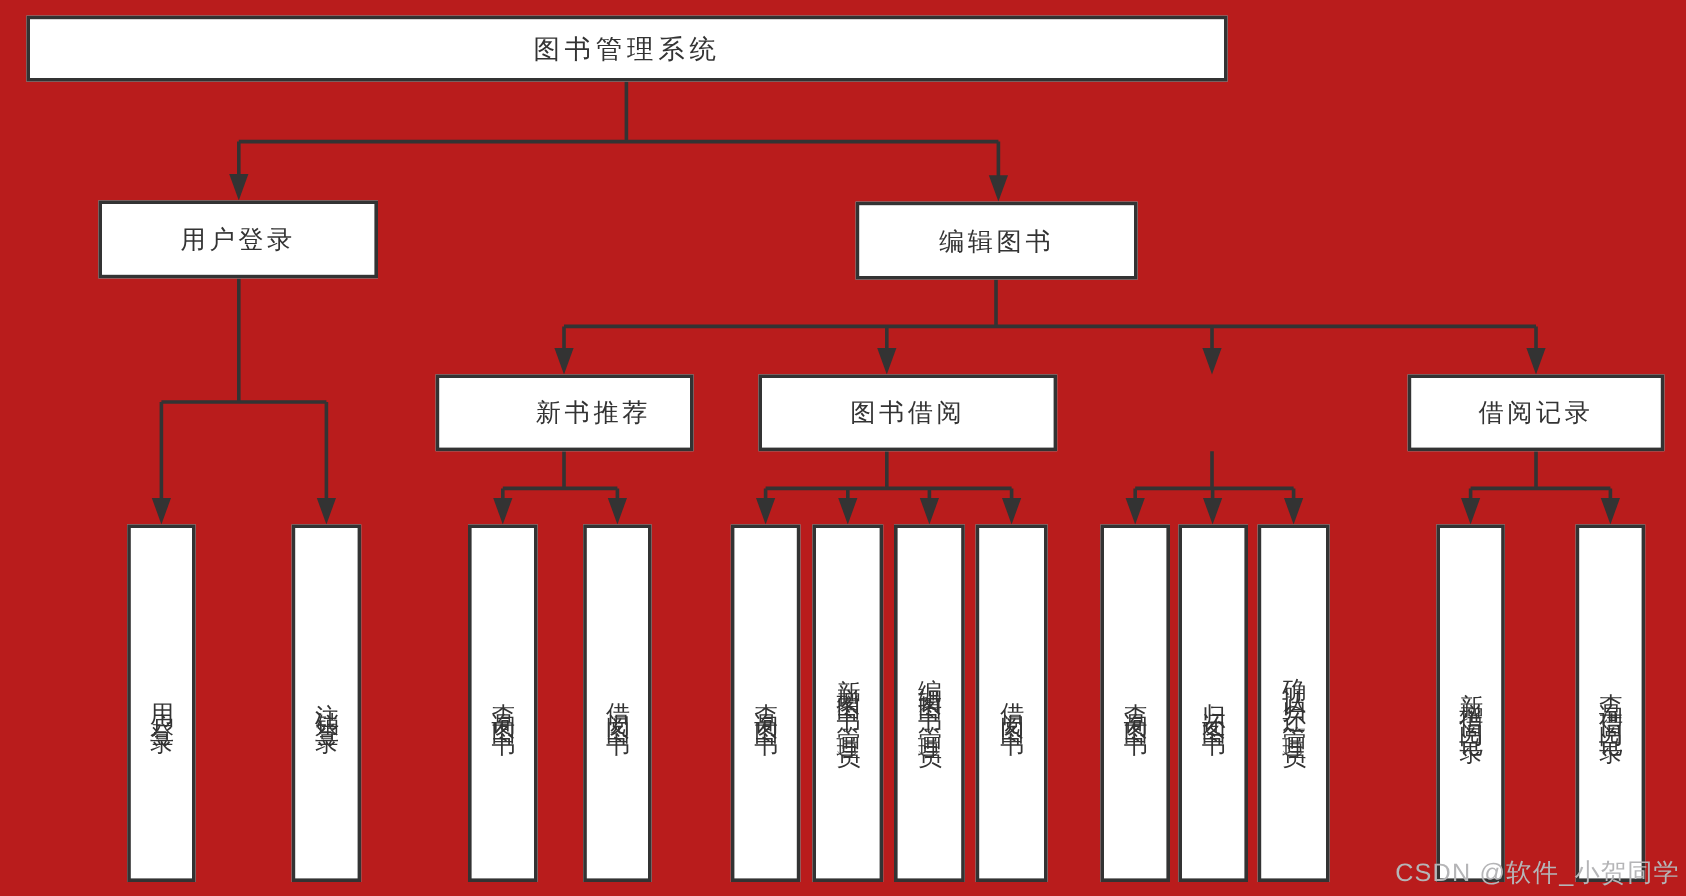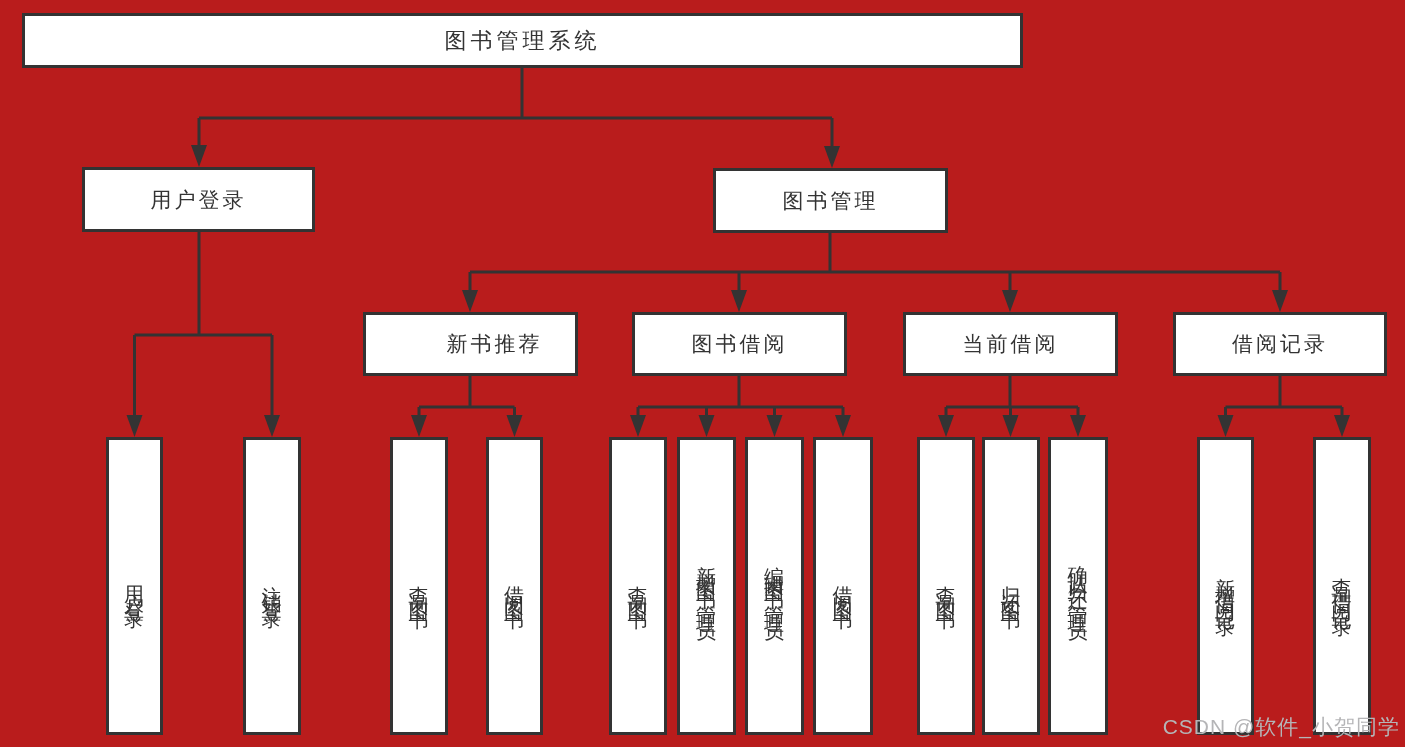--- a/index.html
+++ b/index.html
@@ -89,25 +89,24 @@
       <polygon points="1002.5,415 1018.5,415 1010.5,437"></polygon>
       <polygon points="1070,415 1086,415 1078,437"></polygon>
       <polygon points="1217.5,415 1233.5,415 1225.5,437"></polygon>
       <polygon points="1334,415 1350,415 1342,437"></polygon>
     </g>
   </svg>
 
   <div class="node hnode rootnode" style="left:22px; top:13px; width:1001px; height:55px;">图书管理系统</div>
 
   <div class="node hnode" style="left:82px; top:167px; width:233px; height:65px;">用户登录</div>
-  <div class="node hnode" style="left:713px; top:168px; width:235px; height:65px;">图书管理</div>
+  <div class="node hnode" style="left:713px; top:168px; width:235px; height:65px;">编辑图书</div>
 
   <div class="node hnode" style="left:363px; top:312px; width:215px; height:64px;padding-left:48px;">新书推荐</div>
-  <div class="node hnode" style="left:632px; top:312px; width:215px; height:64px;">图书借阅</div>
-  <div class="node hnode" style="left:903px; top:312px; width:215px; height:64px;">当前借阅</div>
+  <div class="node hnode" style="left:632px; top:312px; width:249px; height:64px;">图书借阅</div>
   <div class="node hnode" style="left:1173px; top:312px; width:214px; height:64px;">借阅记录</div>
 
   <div class="node leaf" style="left:106px; top:437px; width:57px; height:298px;">
     <span class="vtext">用户登录</span>
   </div>
   <div class="node leaf" style="left:243px; top:437px; width:58px; height:298px;">
     <span class="vtext">注销登录</span>
   </div>
 
   <div class="node leaf" style="left:390px; top:437px; width:58px; height:298px;">

